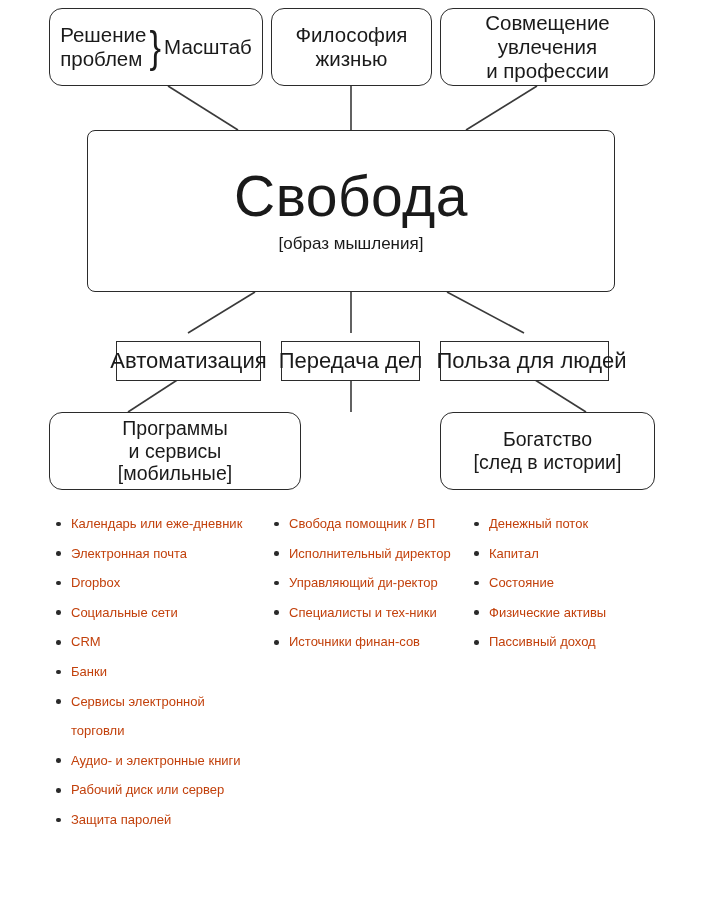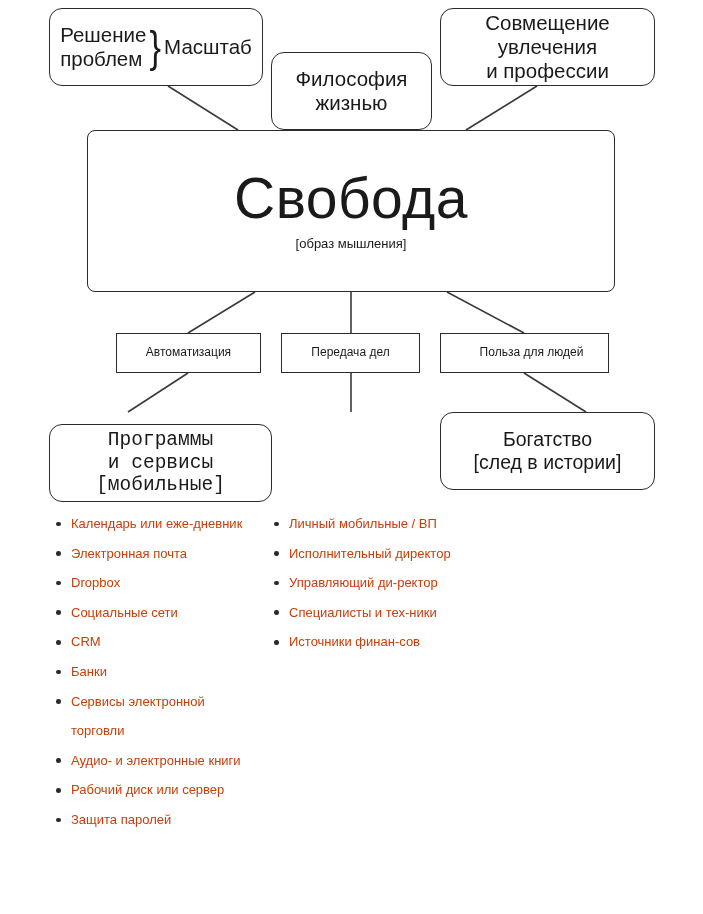--- a/index.html
+++ b/index.html
@@ -89,29 +89,30 @@
     font-size: 20px;
   }
   .center-title {
     font-size: 57px;
     letter-spacing: 0.5px;
     line-height: 1.0;
     margin-bottom: 10px;
     font-weight: 400;
   }
   .center-sub {
-    font-size: 13px;
+    font-size: 17px;
     line-height: 1.1;
   }
 
   
   .mid-node {
-    font-size: 12px;
+    font-size: 22px;
     padding: 2px 10px;
     white-space: nowrap;
+    margin-top: 8px;
   }
 
   
   .bot-node {
     font-size: 19.5px;
     padding: 4px 8px;
   }
   .bot-node .line { display: block; white-space: nowrap; }
 
   
@@ -169,21 +170,21 @@
     <div class="brace-row">
       <div class="brace-stack">
         <span class="line">Решение</span>
         <span class="line">проблем</span>
       </div>
       <span class="brace-glyph">}</span>
       <span class="brace-tail">Масштаб</span>
     </div>
   </div>
 
-  <div class="node rounded top-node" id="node-top-2" style="left:271px; top:8px; width:161px; height:78px;margin-top:44px;">
+  <div class="node rounded top-node" id="node-top-2" style="left:271px; top:8px; width:161px; height:78px;">
     <span class="line">Философия</span>
     <span class="line">жизнью</span>
   </div>
 
   <div class="node rounded top-node" id="node-top-3" style="left:440px; top:8px; width:215px; height:78px;">
     <span class="line">Совмещение</span>
     <span class="line">увлечения</span>
     <span class="line">и профессии</span>
   </div>
 
@@ -197,21 +198,21 @@
   </div>
 
   <div class="node sharp mid-node" id="node-mid-2" style="left:281px; top:333px; width:139px; height:40px;">
     <span>Передача дел</span>
   </div>
 
   <div class="node sharp mid-node" id="node-mid-3" style="left:440px; top:333px; width:169px; height:40px;padding-left:24px;">
     <span>Польза для людей</span>
   </div>
 
-  <div class="node rounded bot-node" id="node-bot-1" style="left:49px; top:424px; width:223px; height:78px;font-family:Liberation Mono, monospace;">
+  <div class="node rounded bot-node" id="node-bot-1" style="left:49px; top:412px; width:252px; height:78px;">
     <span class="line">Программы</span>
     <span class="line">и сервисы</span>
     <span class="line">[мобильные]</span>
   </div>
 
 
   <div class="node rounded bot-node" id="node-bot-3" style="left:440px; top:412px; width:215px; height:78px;">
     <span class="line">Богатство</span>
     <span class="line">[след в истории]</span>
   </div>
@@ -227,22 +228,31 @@
       <li>Сервисы электронной торговли</li>
       <li>Аудио- и электронные книги</li>
       <li>Рабочий диск или сервер</li>
       <li>Защита паролей</li>
 
     </ul>
   </div>
 
   <div class="list-col" id="list-col-2" style="left:270px; top:509px; width:185px;">
     <ul>
-      <li>Личный мобильные / ВП</li>
+      <li>Свобода помощник / ВП</li>
       <li>Исполнительный директор</li>
       <li>Управляющий ди-­ректор</li>
       <li>Специалисты и тех-­ники</li>
       <li>Источники финан-­сов</li>
     </ul>
   </div>
 
+  <div class="list-col" id="list-col-3" style="left:470px; top:509px; width:215px;">
+    <ul>
+      <li>Денежный поток</li>
+      <li>Капитал</li>
+      <li>Состояние</li>
+      <li>Физические активы</li>
+      <li>Пассивный доход</li>
+    </ul>
+  </div>
 
 </div>
 
 </body></html>

